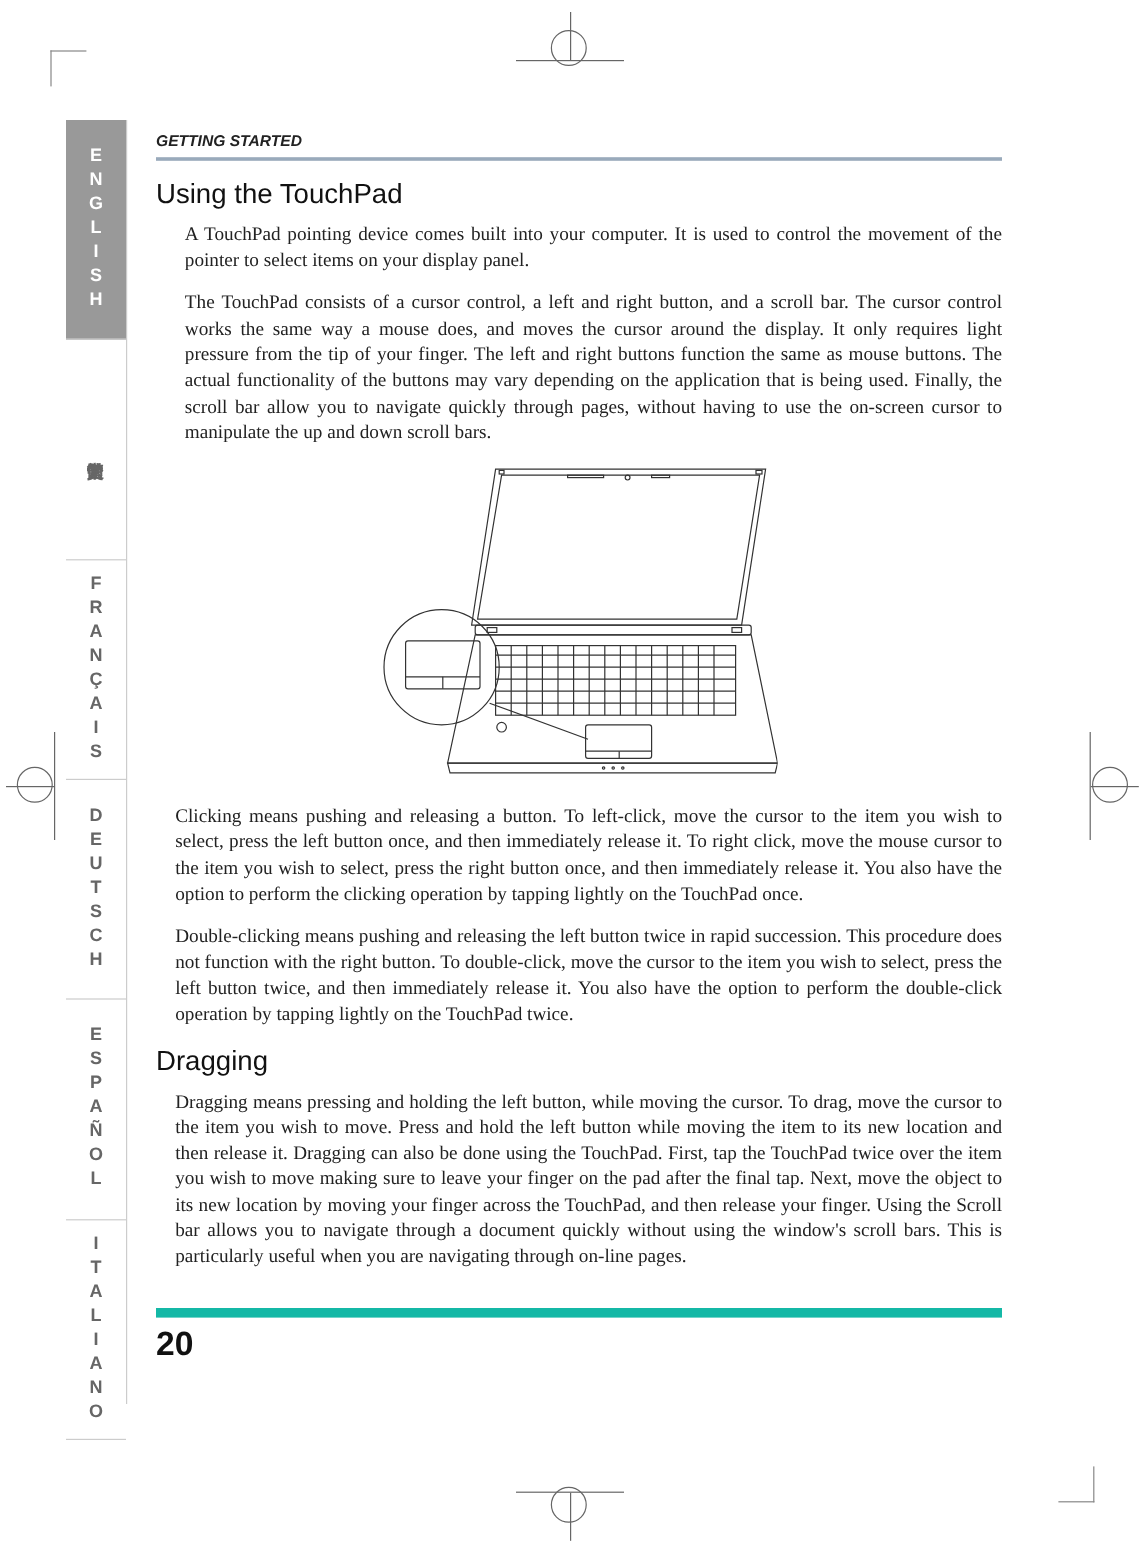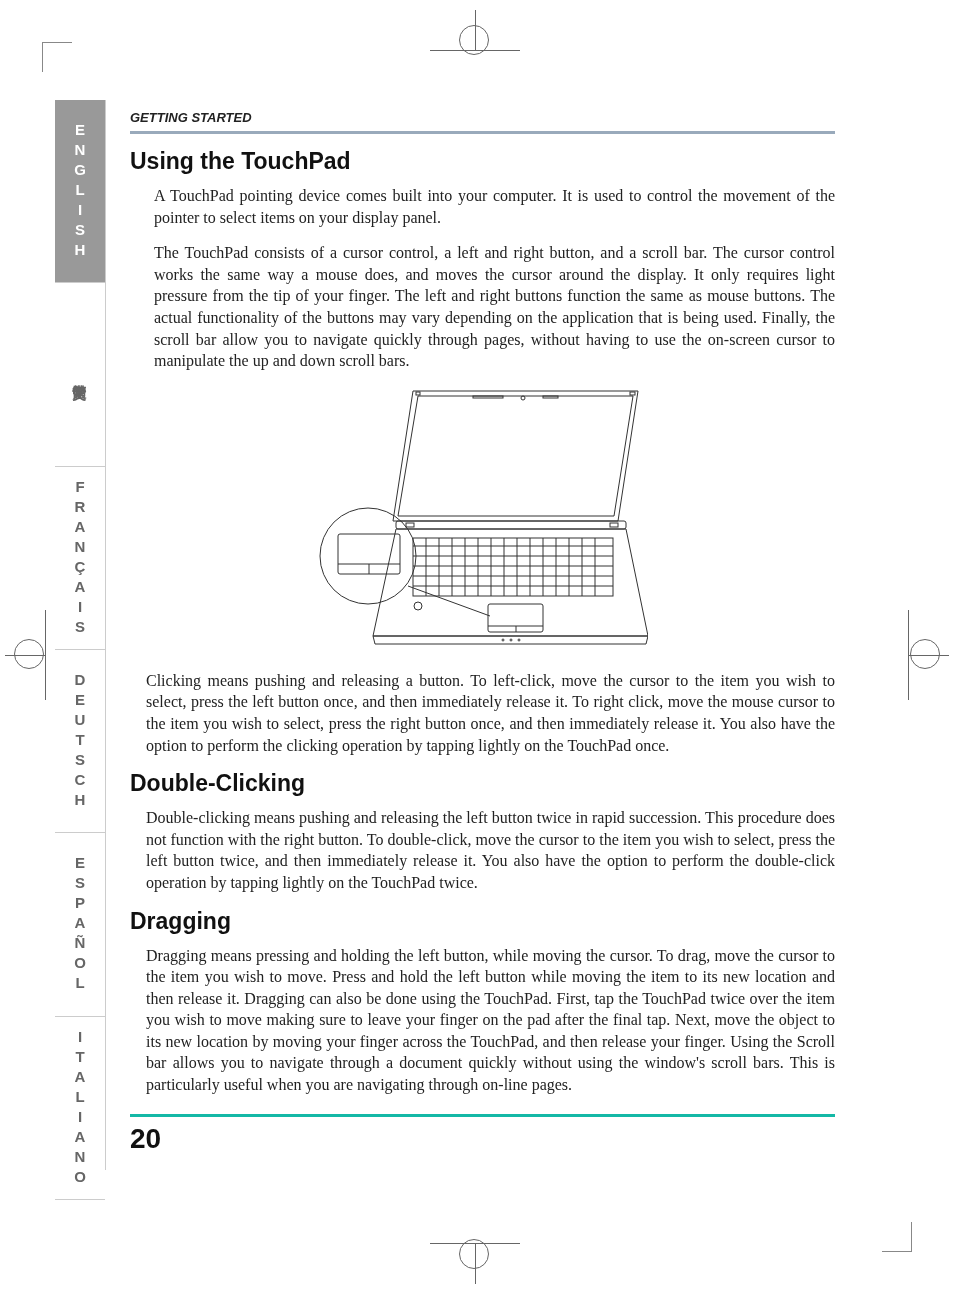--- a/index.html
+++ b/index.html
@@ -70,21 +70,21 @@
     font-style: italic;
     font-weight: bold;
     font-size: 13px;
     padding-bottom: 6px;
     border-bottom: 3px solid #9ab;
     margin-bottom: 12px;
     color: #222;
   }
   h2.section {
     font-family: Arial, sans-serif;
-    font-weight: bold;
+    font-weight: normal;
     font-size: 23px;
     margin-bottom: 10px;
     margin-top: 14px;
     color: #111;
   }
   p.body {
     font-size: 16px;
     line-height: 1.35;
     text-align: justify;
     color: #222;
@@ -93,22 +93,22 @@
   }
   p.body.first { margin-left:24px; }
   p.body.noindent { margin-left:16px; }
   .figure {
     width: 330px;
     height: 270px;
     margin: 0 auto 14px auto;
     position: relative;
   }
   .page-footer {
-    border-top: 3px solid #14b8a6;
-    margin-top: 18px;
+    border-top: 8px solid #14b8a6;
+    margin-top: 31px;
     padding-top: 6px;
   }
   .page-number {
     font-family: Arial, sans-serif;
     font-weight: bold;
     font-size: 28px;
     color: #111;
   }
   
   .laptop-svg line, .laptop-svg rect, .laptop-svg path, .laptop-svg polyline, .laptop-svg polygon, .laptop-svg ellipse, .laptop-svg circle {
@@ -214,21 +214,20 @@
       <rect x="20" y="148" width="62" height="40" rx="2" fill="#f4f4f4"></rect>
       <line x1="20" y1="178" x2="82" y2="178"></line>
       <line x1="51" y1="178" x2="51" y2="188"></line>
 
       <line x1="90" y1="200" x2="172" y2="230"></line>
     </svg>
   </div>
 
   <p class="body noindent">Clicking means pushing and releasing a button. To left-click, move the cursor to the item you wish to select, press the left button once, and then immediately release it. To right click, move the mouse cursor to the item you wish to select, press the right button once, and then immediately release it. You also have the option to perform the clicking operation by tapping lightly on the TouchPad once.</p>
 
-  <h2 class="section">Double-Clicking</h2>
   <p class="body noindent">Double-clicking means pushing and releasing the left button twice in rapid succession. This procedure does not function with the right button. To double-click, move the cursor to the item you wish to select, press the left button twice, and then immediately release it. You also have the option to perform the double-click operation by tapping lightly on the TouchPad twice.</p>
 
   <h2 class="section">Dragging</h2>
   <p class="body noindent">Dragging means pressing and holding the left button, while moving the cursor. To drag, move the cursor to the item you wish to move. Press and hold the left button while moving the item to its new location and then release it. Dragging can also be done using the TouchPad. First, tap the TouchPad twice over the item you wish to move making sure to leave your finger on the pad after the final tap. Next, move the object to its new location by moving your finger across the TouchPad, and then release your finger. Using the Scroll bar allows you to navigate through a document quickly without using the window's scroll bars. This is particularly useful when you are navigating through on-line pages.</p>
 
   <div class="page-footer">
     <div class="page-number">20</div>
   </div>
 </div>
 

